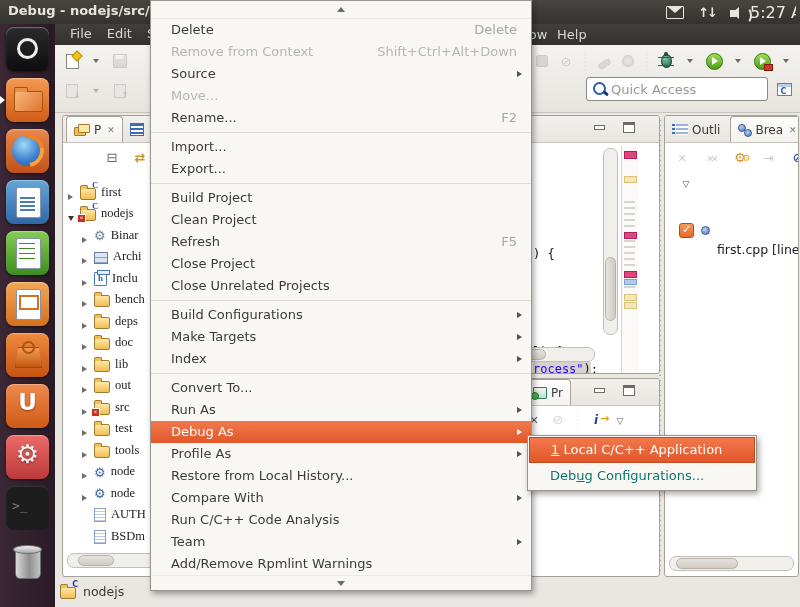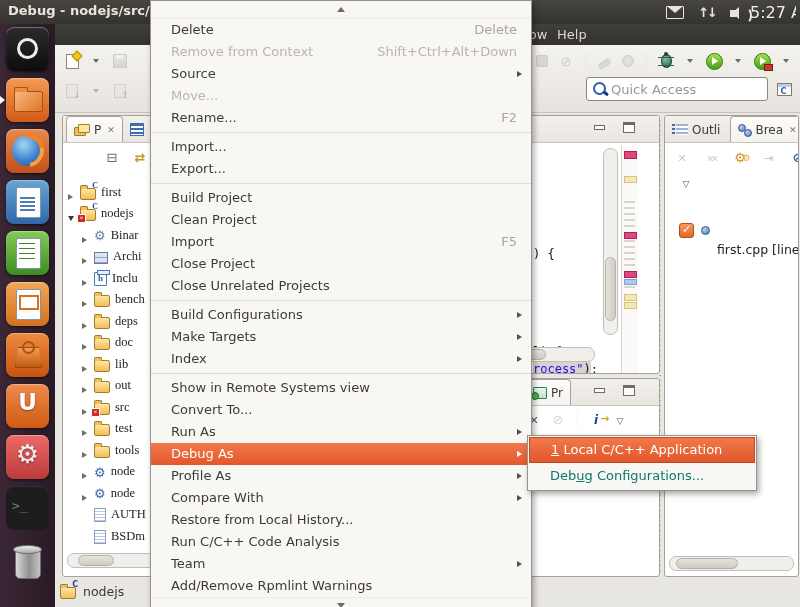--- a/index.html
+++ b/index.html
@@ -242,20 +242,25 @@
     <span id="wintitle">Debug - nodejs/src/n</span>
     <div id="tray">
       <span class="icn i-mail"></span>
       <span class="icn i-network"></span>
       <span class="icn i-volume"></span>
       <span id="clock">5:27 AM</span>
     </div>
   </div>
 
   <div id="menubar">
+    <div class="mrow" id="mb-left">
+        <span class="menu-top-item">File</span>
+        <span class="menu-top-item">Edit</span>
+        <span class="menu-top-item">Source</span>
+      </div>
     <span class="menu-top-item" id="mb-window">Window</span>
     <span class="menu-top-item" id="mb-help">Help</span>
   </div>
 
   <div id="launcher">
       <div class="tile t-dash" style="top: 3px;"></div>
       <div class="tile t-files" style="top: 54px;"></div>
       <div class="runind" style="top: 72px;"></div>
       <div class="tile t-firefox" style="top: 105px;"></div>
       <div class="tile t-writer" style="top: 156px;"></div>
@@ -607,21 +612,21 @@
           <span>Export...</span>
         </div>
         <div class="menu-sep"></div>
         <div class="menu-item">
           <span>Build Project</span>
         </div>
         <div class="menu-item">
           <span>Clean Project</span>
         </div>
         <div class="menu-item">
-          <span>Import</span>
+          <span>Refresh</span>
           <span class="accel">F5</span>
         </div>
         <div class="menu-item">
           <span>Close Project</span>
         </div>
         <div class="menu-item">
           <span>Close Unrelated Projects</span>
         </div>
         <div class="menu-sep"></div>
         <div class="menu-item">
@@ -630,44 +635,41 @@
         </div>
         <div class="menu-item">
           <span>Make Targets</span>
           <span class="subarrow"></span>
         </div>
         <div class="menu-item">
           <span>Index</span>
           <span class="subarrow"></span>
         </div>
         <div class="menu-sep"></div>
-        <div class="menu-item">
-          <span>Show in Remote Systems view</span>
-        </div>
         <div class="menu-item">
           <span>Convert To...</span>
         </div>
         <div class="menu-item">
           <span>Run As</span>
           <span class="subarrow"></span>
         </div>
         <div class="menu-item selected">
           <span>Debug As</span>
           <span class="subarrow"></span>
         </div>
         <div class="menu-item">
           <span>Profile As</span>
           <span class="subarrow"></span>
         </div>
         <div class="menu-item">
+          <span>Restore from Local History...</span>
+        </div>
+        <div class="menu-item">
           <span>Compare With</span>
           <span class="subarrow"></span>
-        </div>
-        <div class="menu-item">
-          <span>Restore from Local History...</span>
         </div>
         <div class="menu-item">
           <span>Run C/C++ Code Analysis</span>
         </div>
         <div class="menu-item">
           <span>Team</span>
           <span class="subarrow"></span>
         </div>
         <div class="menu-item">
           <span>Add/Remove Rpmlint Warnings</span>

